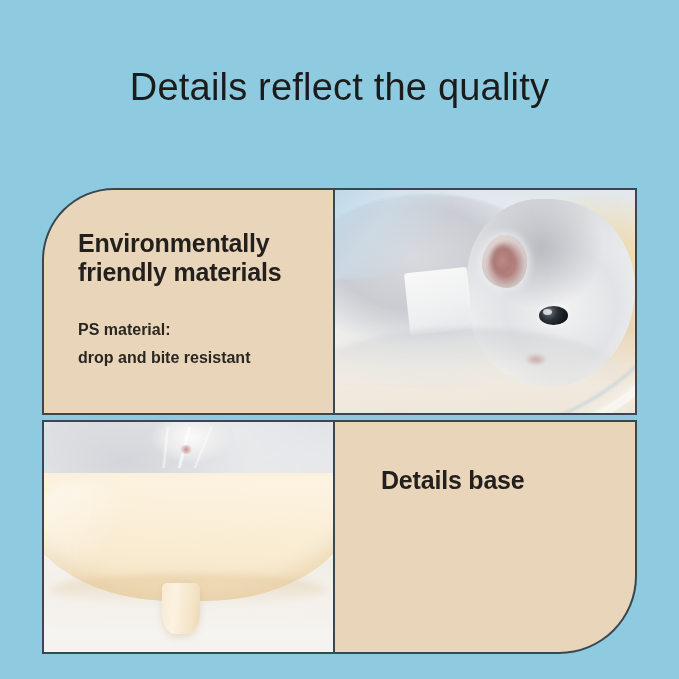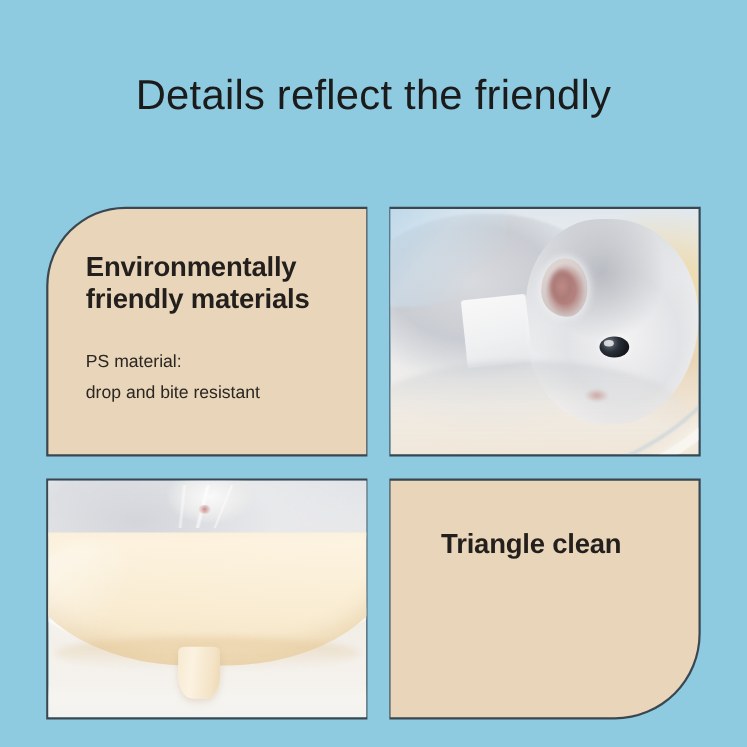--- a/index.html
+++ b/index.html
@@ -34,21 +34,20 @@
     position: absolute;
     left: 42px;
     top: 188px;
     width: 595px;
     height: 466px;
     display: grid;
     grid-template-columns: 292px 1fr;
     grid-template-rows: 227px 1fr;
     column-gap: 0px;
     row-gap: 5px;
-    gap: 20px;
   }
 
   .cell {
     position: relative;
     overflow: hidden;
     border: 2px solid #3a4750;
     box-sizing: border-box;
   }
 
   .cell-text {
@@ -66,21 +65,21 @@
     font-size: 25px;
     font-weight: bold;
     color: #231f1c;
     line-height: 1.14;
     letter-spacing: -0.2px;
     white-space: pre-line;
   }
   .feat-body {
     position: absolute;
     font-size: 16px;
-    font-weight: 400;
+    font-weight: 700;
     color: #2a2622;
     line-height: 1.78;
     white-space: pre-line;
   }
 
   .tl-heading { left: 34px; top: 39px; }
   .tl-body    { left: 34px; top: 126px; }
   .br-heading { left: 46px; top: 44px; }
   .br-body    { left: 46px; top: 98px; }
 
@@ -340,21 +339,21 @@
   .bs-table {
     position: absolute;
     left: 0; bottom: 0;
     width: 100%; height: 14%;
     background: linear-gradient(180deg, rgba(245,243,239,0.0) 0%, #f6f4f0 40%, #f4f2ee 100%);
   }
 </style>
 </head>
 <body>
 
-<div class="page-title">Details reflect the friendly</div>
+<div class="page-title">Details reflect the quality</div>
 
 <div class="feature-grid">
 
   <div class="cell cell-text cell-tl">
     <div class="feat-heading tl-heading">Environmentally
 friendly materials</div>
     <div class="feat-body tl-body">PS material:
 drop and bite resistant</div>
   </div>
 
@@ -385,16 +384,16 @@
       <div class="bs-rim"></div>
       <div class="bs-rim-line"></div>
       <div class="bs-bowl"></div>
       <div class="bs-bowl-hl"></div>
       <div class="bs-bowl-shadow"></div>
       <div class="bs-leg"></div>
     </div>
   </div>
 
   <div class="cell cell-text cell-br">
-    <div class="feat-heading br-heading">Triangle clean</div>
+    <div class="feat-heading br-heading">Details base</div>
   </div>
 
 </div>
 
 </body></html>

